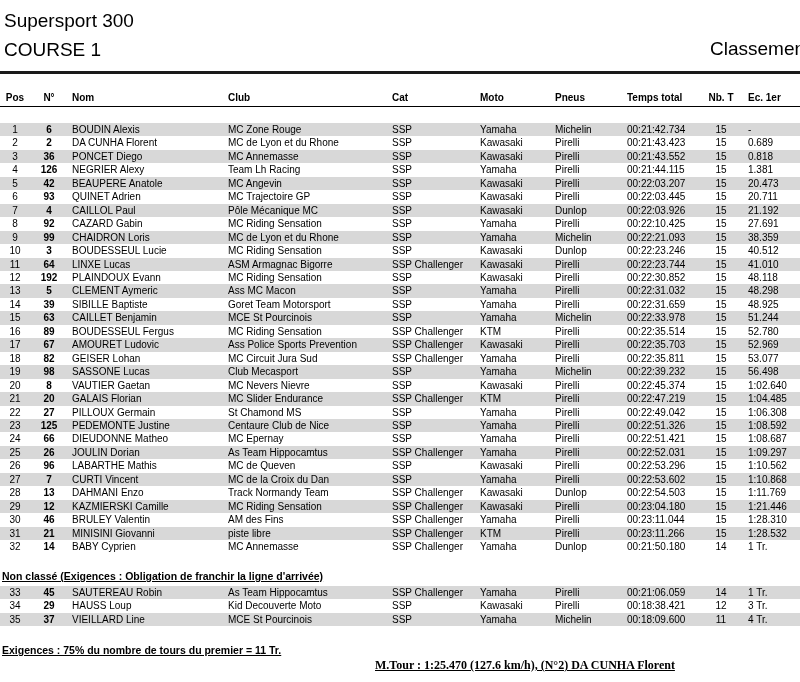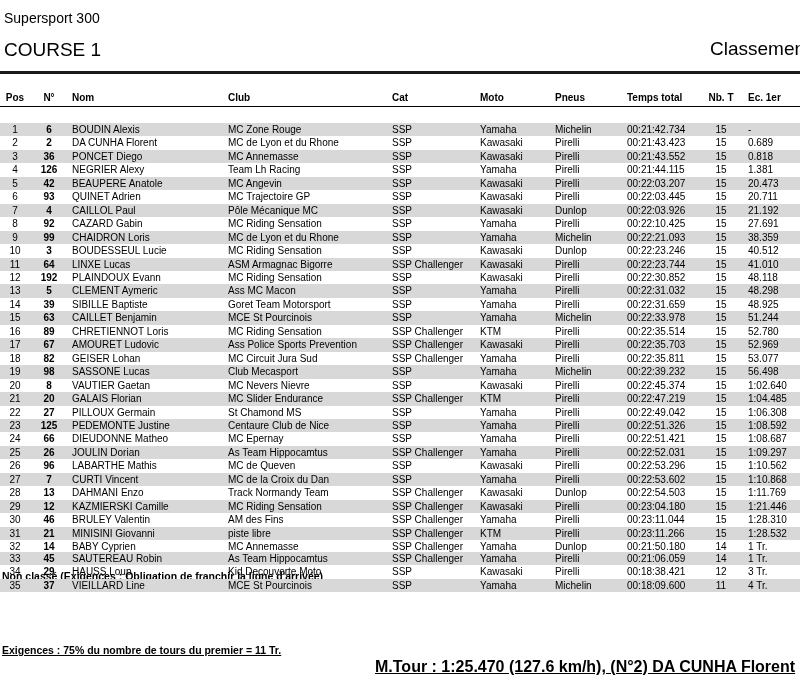--- a/index.html
+++ b/index.html
@@ -2,28 +2,28 @@
 <html><head>
 <meta charset="utf-8">
 <style>
   html, body { margin:0; padding:0; }
   body {
     width:800px; height:682px;
     position:relative; overflow:hidden;
     background:#ffffff; color:#000000;
     font-family:"Liberation Sans", sans-serif;
   }
-  .title-cat { position:absolute; top:10px; left:4px; font-size:14px; white-space:nowrap; }
+  .title-cat { position:absolute; top:10px; left:4px; font-size:19px; white-space:nowrap; }
   .title-session { position:absolute; top:39px; left:4px; font-size:19px; white-space:nowrap; }
   .title-classement { position:absolute; top:38px; left:710px; font-size:19px; white-space:nowrap; }
   .rule-thick { position:absolute; top:71px; left:0; width:800px; height:2.5px; background:#1a1a1a; }
 
   table.results { position:absolute; left:0; width:800px; border-collapse:collapse; table-layout:fixed; font-size:10px; }
   #main-table { top:88px; }
-  #nc-table { top:552px; }
+  #nc-table { top:586px; }
 
   col.c-pos   { width:30px; }
   col.c-num   { width:38px; }
   col.c-nom   { width:157px; }
   col.c-club  { width:165px; }
   col.c-cat   { width:88px; }
   col.c-moto  { width:76px; }
   col.c-pneus { width:71px; }
   col.c-temps { width:77px; }
   col.c-tours { width:38px; }
@@ -65,21 +65,21 @@
   .nc-heading {
     position:absolute; top:570px; left:2px;
     font-size:10.5px; font-weight:bold; text-decoration:underline; white-space:nowrap;
   }
   .footer-exigences {
     position:absolute; top:644px; left:2px;
     font-size:10.5px; font-weight:bold; text-decoration:underline; white-space:nowrap;
   }
   .footer-mtour {
     position:absolute; top:658px; left:375px;
-    font-size:16px; font-weight:bold; text-decoration:underline; white-space:nowrap;
+    font-size:12px; font-weight:bold; text-decoration:underline; white-space:nowrap;font-family:Liberation Serif, serif;
   }
 </style>
 </head>
 <body>
 
 <div class="title-cat">Supersport 300</div>
 <div class="title-session">COURSE 1</div>
 <div class="title-classement">Classement</div>
 <div class="rule-thick"></div>
 
@@ -292,21 +292,21 @@
         <td class="col-cat">SSP</td>
         <td class="col-moto">Yamaha</td>
         <td class="col-pneus">Michelin</td>
         <td class="col-temps">00:22:33.978</td>
         <td class="col-tours">15</td>
         <td class="col-ecart">51.244</td>
       </tr>
       <tr>
         <td class="col-pos">16</td>
         <td class="col-num">89</td>
-        <td class="col-nom">CHRETIENNOT Loris</td>
+        <td class="col-nom">BOUDESSEUL Fergus</td>
         <td class="col-club">MC Riding Sensation</td>
         <td class="col-cat">SSP Challenger</td>
         <td class="col-moto">KTM</td>
         <td class="col-pneus">Pirelli</td>
         <td class="col-temps">00:22:35.514</td>
         <td class="col-tours">15</td>
         <td class="col-ecart">52.780</td>
       </tr>
       <tr class="stripe">
         <td class="col-pos">17</td>

